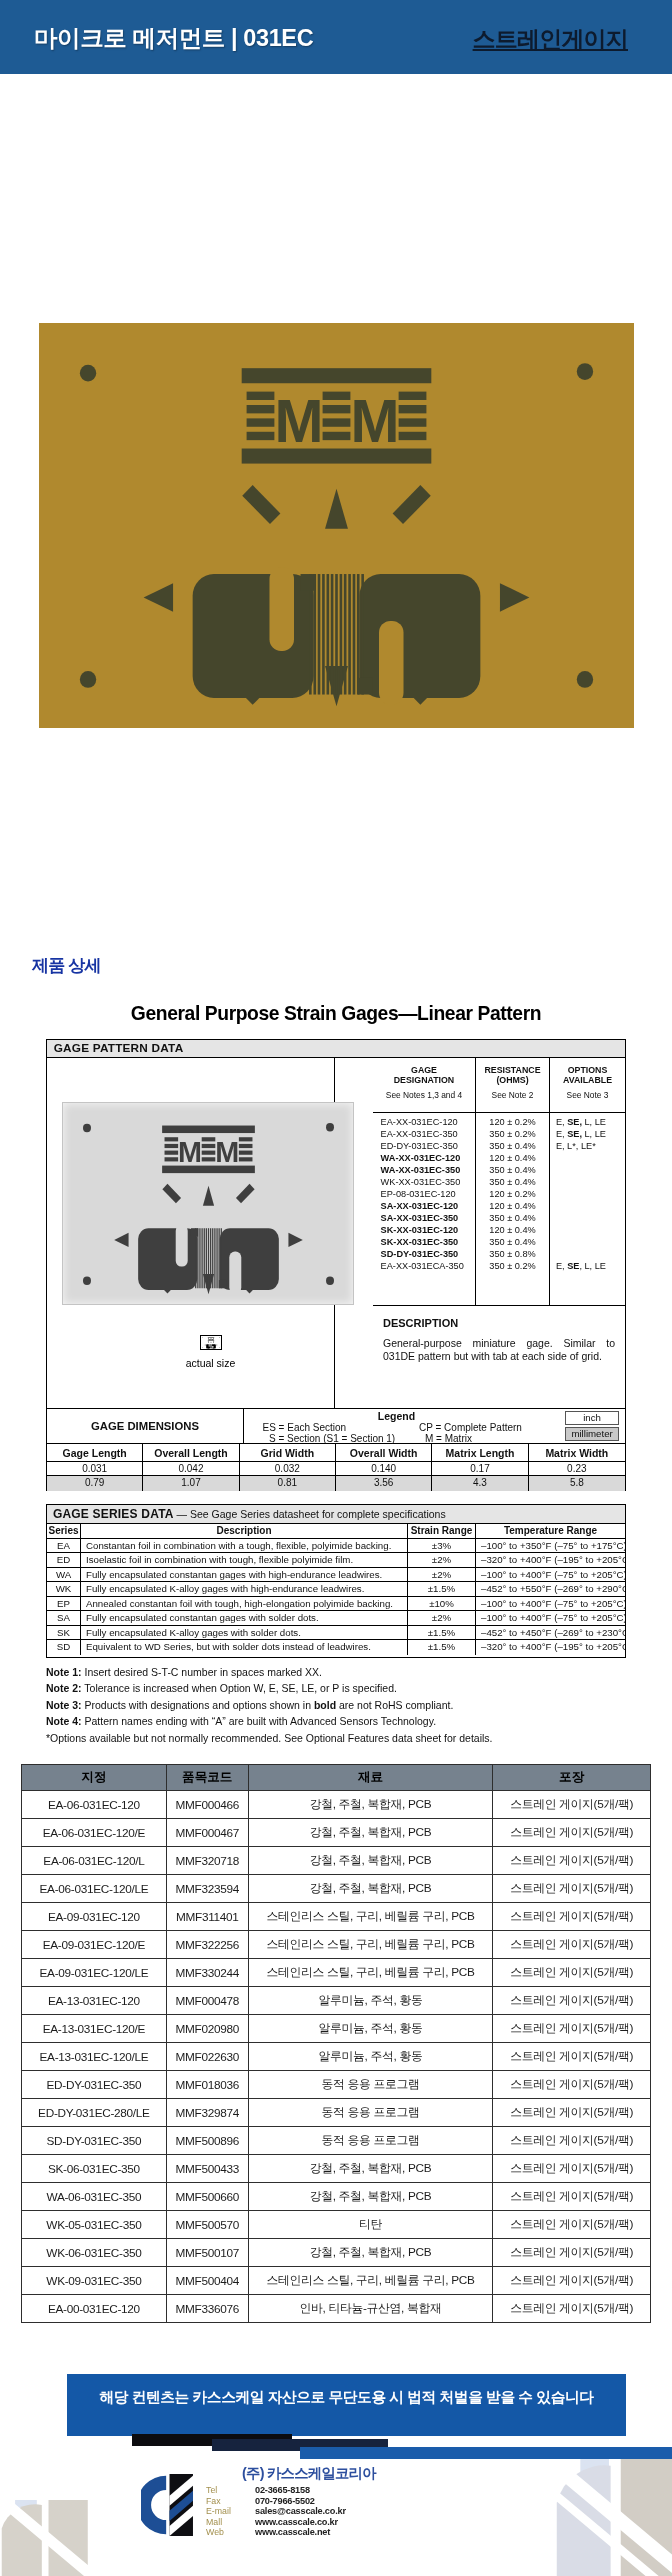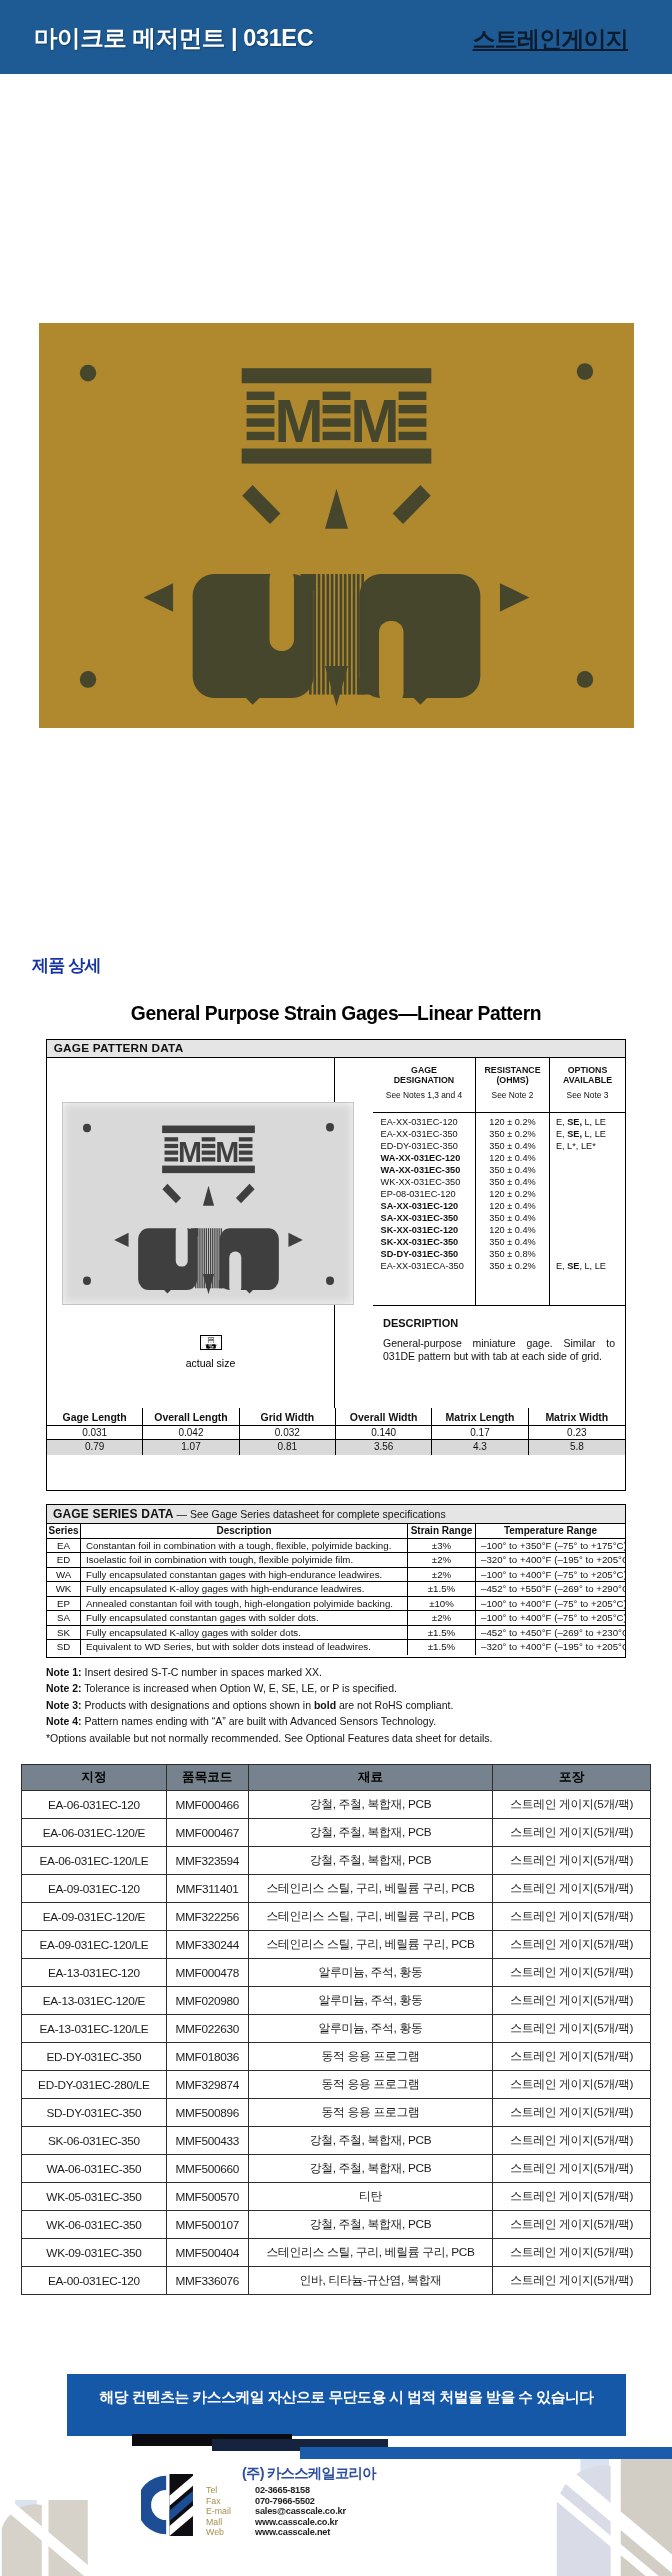--- a/index.html
+++ b/index.html
@@ -288,20 +288,32 @@
                 <div class="prow"><span>E, </span><span style="font-weight: bold;">SE</span><span>, L, LE</span></div>
               </div>
           </div>
         </div>
         <div class="gpd-desc">
           <div class="dt">DESCRIPTION</div>
           <div class="dx">General-purpose miniature gage. Similar to 031DE pattern but with tab at each side of grid.</div>
         </div>
       </div>
     </div>
+    <div class="dim-legend">
+      <div class="dim-title">GAGE DIMENSIONS</div>
+      <div class="legend">
+        <div class="lg-t">Legend</div>
+        <div class="lg-l1">ES = Each Section</div>
+        <div class="lg-l2">S = Section (S1 = Section 1)</div>
+        <div class="lg-r1">CP = Complete Pattern</div>
+        <div class="lg-r2">M = Matrix</div>
+        <div class="unitbox inch">inch</div>
+        <div class="unitbox mm">millimeter</div>
+      </div>
+    </div>
     <div class="dim-grid" id="dim-grid">
         <div class="dimcell h">Gage Length</div>
         <div class="dimcell h">Overall Length</div>
         <div class="dimcell h">Grid Width</div>
         <div class="dimcell h">Overall Width</div>
         <div class="dimcell h">Matrix Length</div>
         <div class="dimcell h">Matrix Width</div>
         <div class="dimcell inch">0.031</div>
         <div class="dimcell inch">0.042</div>
         <div class="dimcell inch">0.032</div>
@@ -391,20 +403,26 @@
           <td>강철, 주철, 복합재, PCB</td>
           <td>스트레인 게이지(5개/팩)</td>
         </tr>
         <tr>
           <td>EA-06-031EC-120/E</td>
           <td>MMF000467</td>
           <td>강철, 주철, 복합재, PCB</td>
           <td>스트레인 게이지(5개/팩)</td>
         </tr>
         <tr>
+          <td>EA-06-031EC-120/L</td>
+          <td>MMF320718</td>
+          <td>강철, 주철, 복합재, PCB</td>
+          <td>스트레인 게이지(5개/팩)</td>
+        </tr>
+        <tr>
           <td>EA-06-031EC-120/LE</td>
           <td>MMF323594</td>
           <td>강철, 주철, 복합재, PCB</td>
           <td>스트레인 게이지(5개/팩)</td>
         </tr>
         <tr>
           <td>EA-09-031EC-120</td>
           <td>MMF311401</td>
           <td>스테인리스 스틸, 구리, 베릴륨 구리, PCB</td>
           <td>스트레인 게이지(5개/팩)</td>

